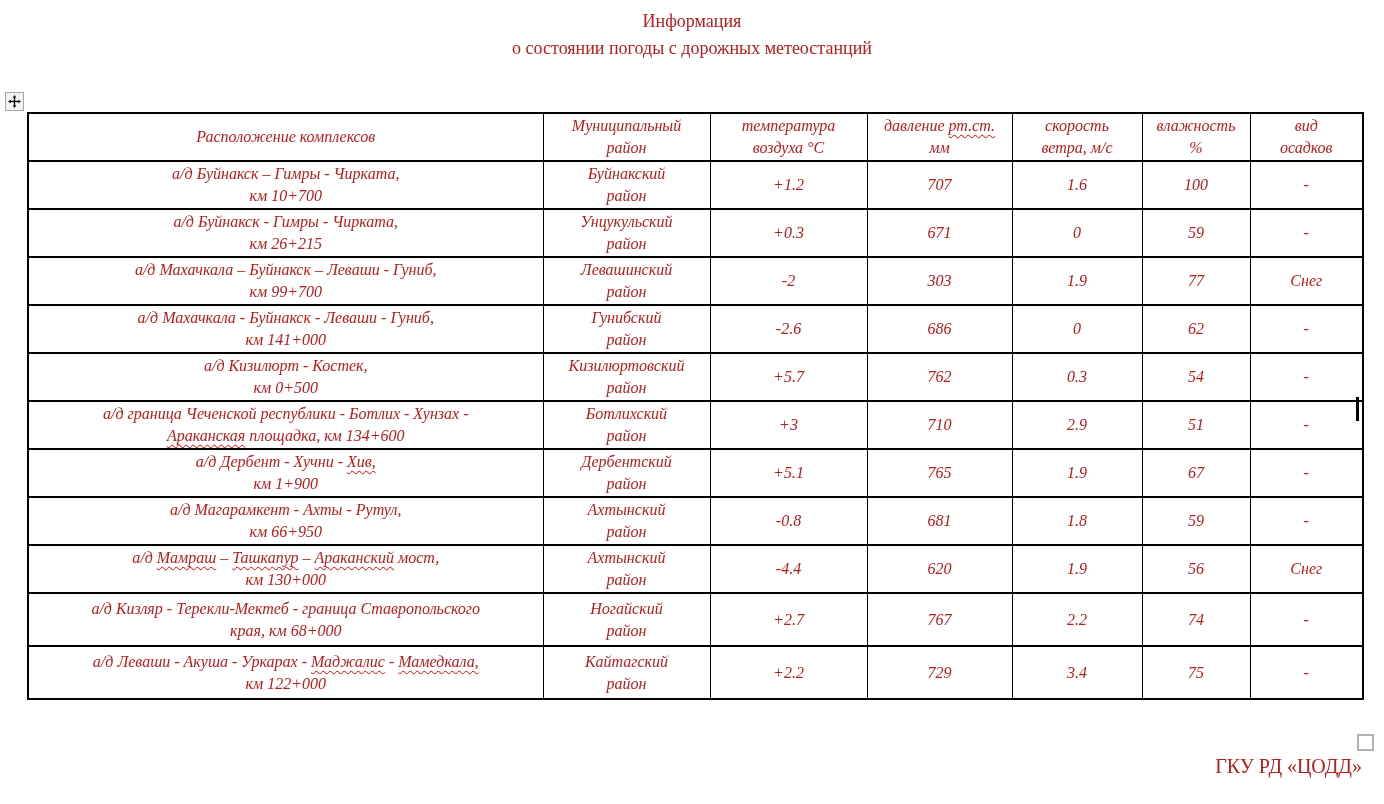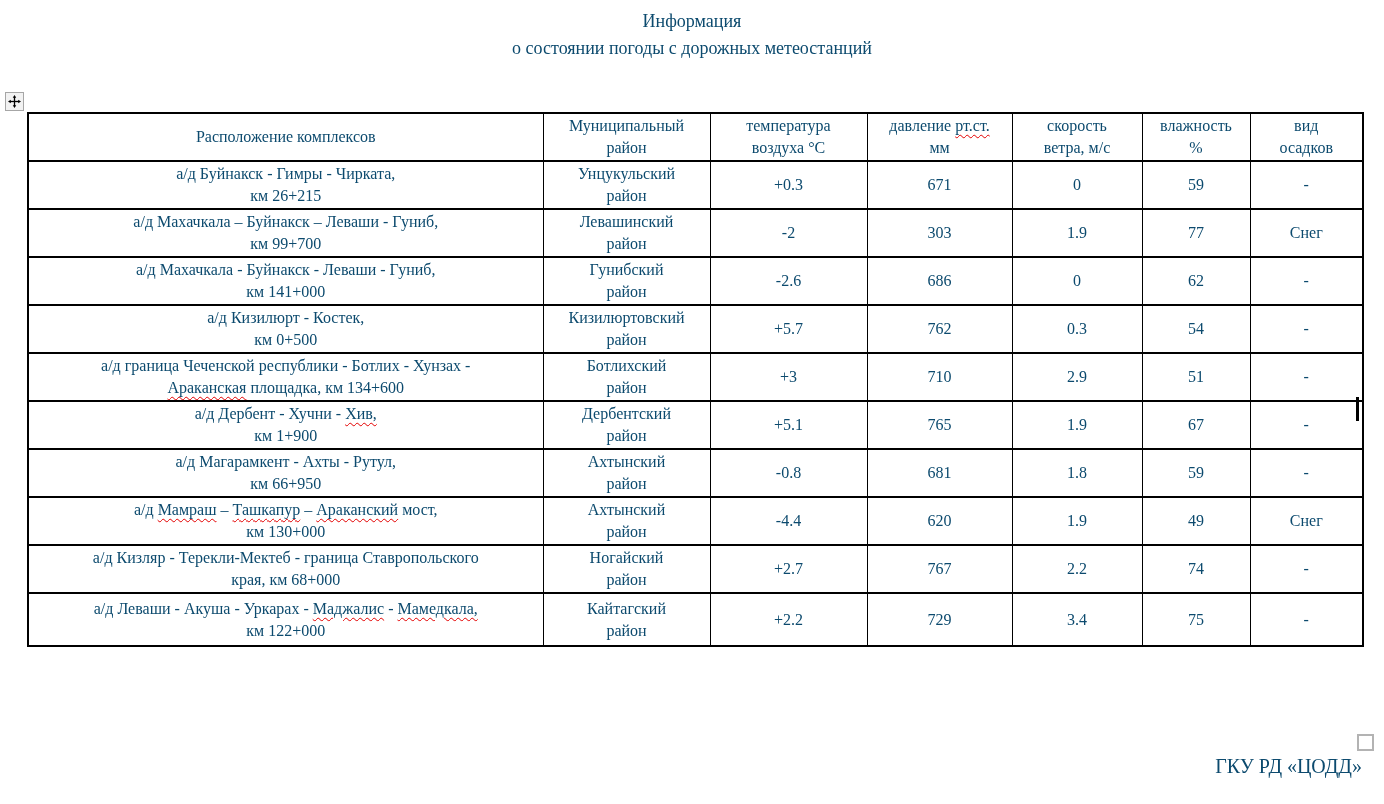--- a/index.html
+++ b/index.html
@@ -2,39 +2,40 @@
 <html><head>
 <meta charset="utf-8">
 <style>
   * { margin:0; padding:0; box-sizing:border-box; }
   html,body { background:#ffffff; }
   .page {
     position:relative;
     width:1384px; height:804px;
     background:#ffffff;
     font-family:"Liberation Serif","DejaVu Serif",serif;
-    color:#0c4a6e;
+    color:#b91c1c;
     overflow:hidden;
   }
   .doc-title {
     position:absolute; top:8px; left:0; width:100%;
     text-align:center; font-size:18px; line-height:27px;
   }
   .move-handle {
     position:absolute; left:5px; top:92px;
     width:19px; height:19px;
     background:#f2f2f2; border:1px solid #a6a6a6;
     display:flex; align-items:center; justify-content:center;
     cursor:move;
   }
   table.weather {
     position:absolute; left:27px; top:112px;
     width:1335px;
     border-collapse:collapse; table-layout:fixed;
     font-size:16px;
+    font-style:italic;
   }
   table.weather th, table.weather td {
     border-left:1px solid #000;
     border-right:1px solid #000;
     border-top:2px solid #000;
     border-bottom:2px solid #000;
     text-align:center; vertical-align:middle;
     padding:1px 2px;
     font-weight:normal;
     overflow:hidden;
@@ -128,20 +129,35 @@
           </th>
           <th>
             <div class="ln"><span>вид</span></div>
             <div class="ln"><span>осадков</span></div>
           </th>
         </tr>
     </thead>
     <tbody id="table-body">
         <tr>
           <td>
+            <div class="ln"><span>а/д Буйнакск – Гимры - Чирката,</span></div>
+            <div class="ln"><span>км 10+700</span></div>
+          </td>
+          <td>
+            <div class="ln"><span>Буйнакский</span></div>
+            <div class="ln"><span>район</span></div>
+          </td>
+          <td>+1.2</td>
+          <td>707</td>
+          <td>1.6</td>
+          <td>100</td>
+          <td>-</td>
+        </tr>
+        <tr>
+          <td>
             <div class="ln"><span>а/д Буйнакск - Гимры - Чирката,</span></div>
             <div class="ln"><span>км 26+215</span></div>
           </td>
           <td>
             <div class="ln"><span>Унцукульский</span></div>
             <div class="ln"><span>район</span></div>
           </td>
           <td>+0.3</td>
           <td>671</td>
           <td>0</td>
@@ -243,21 +259,21 @@
             <div class="ln"><span>а/д </span><span class="sp">Мамраш</span><span> – </span><span class="sp">Ташкапур</span><span> – </span><span class="sp">Араканский</span><span> мост,</span></div>
             <div class="ln"><span>км 130+000</span></div>
           </td>
           <td>
             <div class="ln"><span>Ахтынский</span></div>
             <div class="ln"><span>район</span></div>
           </td>
           <td>-4.4</td>
           <td>620</td>
           <td>1.9</td>
-          <td>49</td>
+          <td>56</td>
           <td>Снег</td>
         </tr>
         <tr>
           <td>
             <div class="ln"><span>а/д Кизляр - Терекли-Мектеб - граница Ставропольского</span></div>
             <div class="ln"><span>края, км 68+000</span></div>
           </td>
           <td>
             <div class="ln"><span>Ногайский</span></div>
             <div class="ln"><span>район</span></div>

